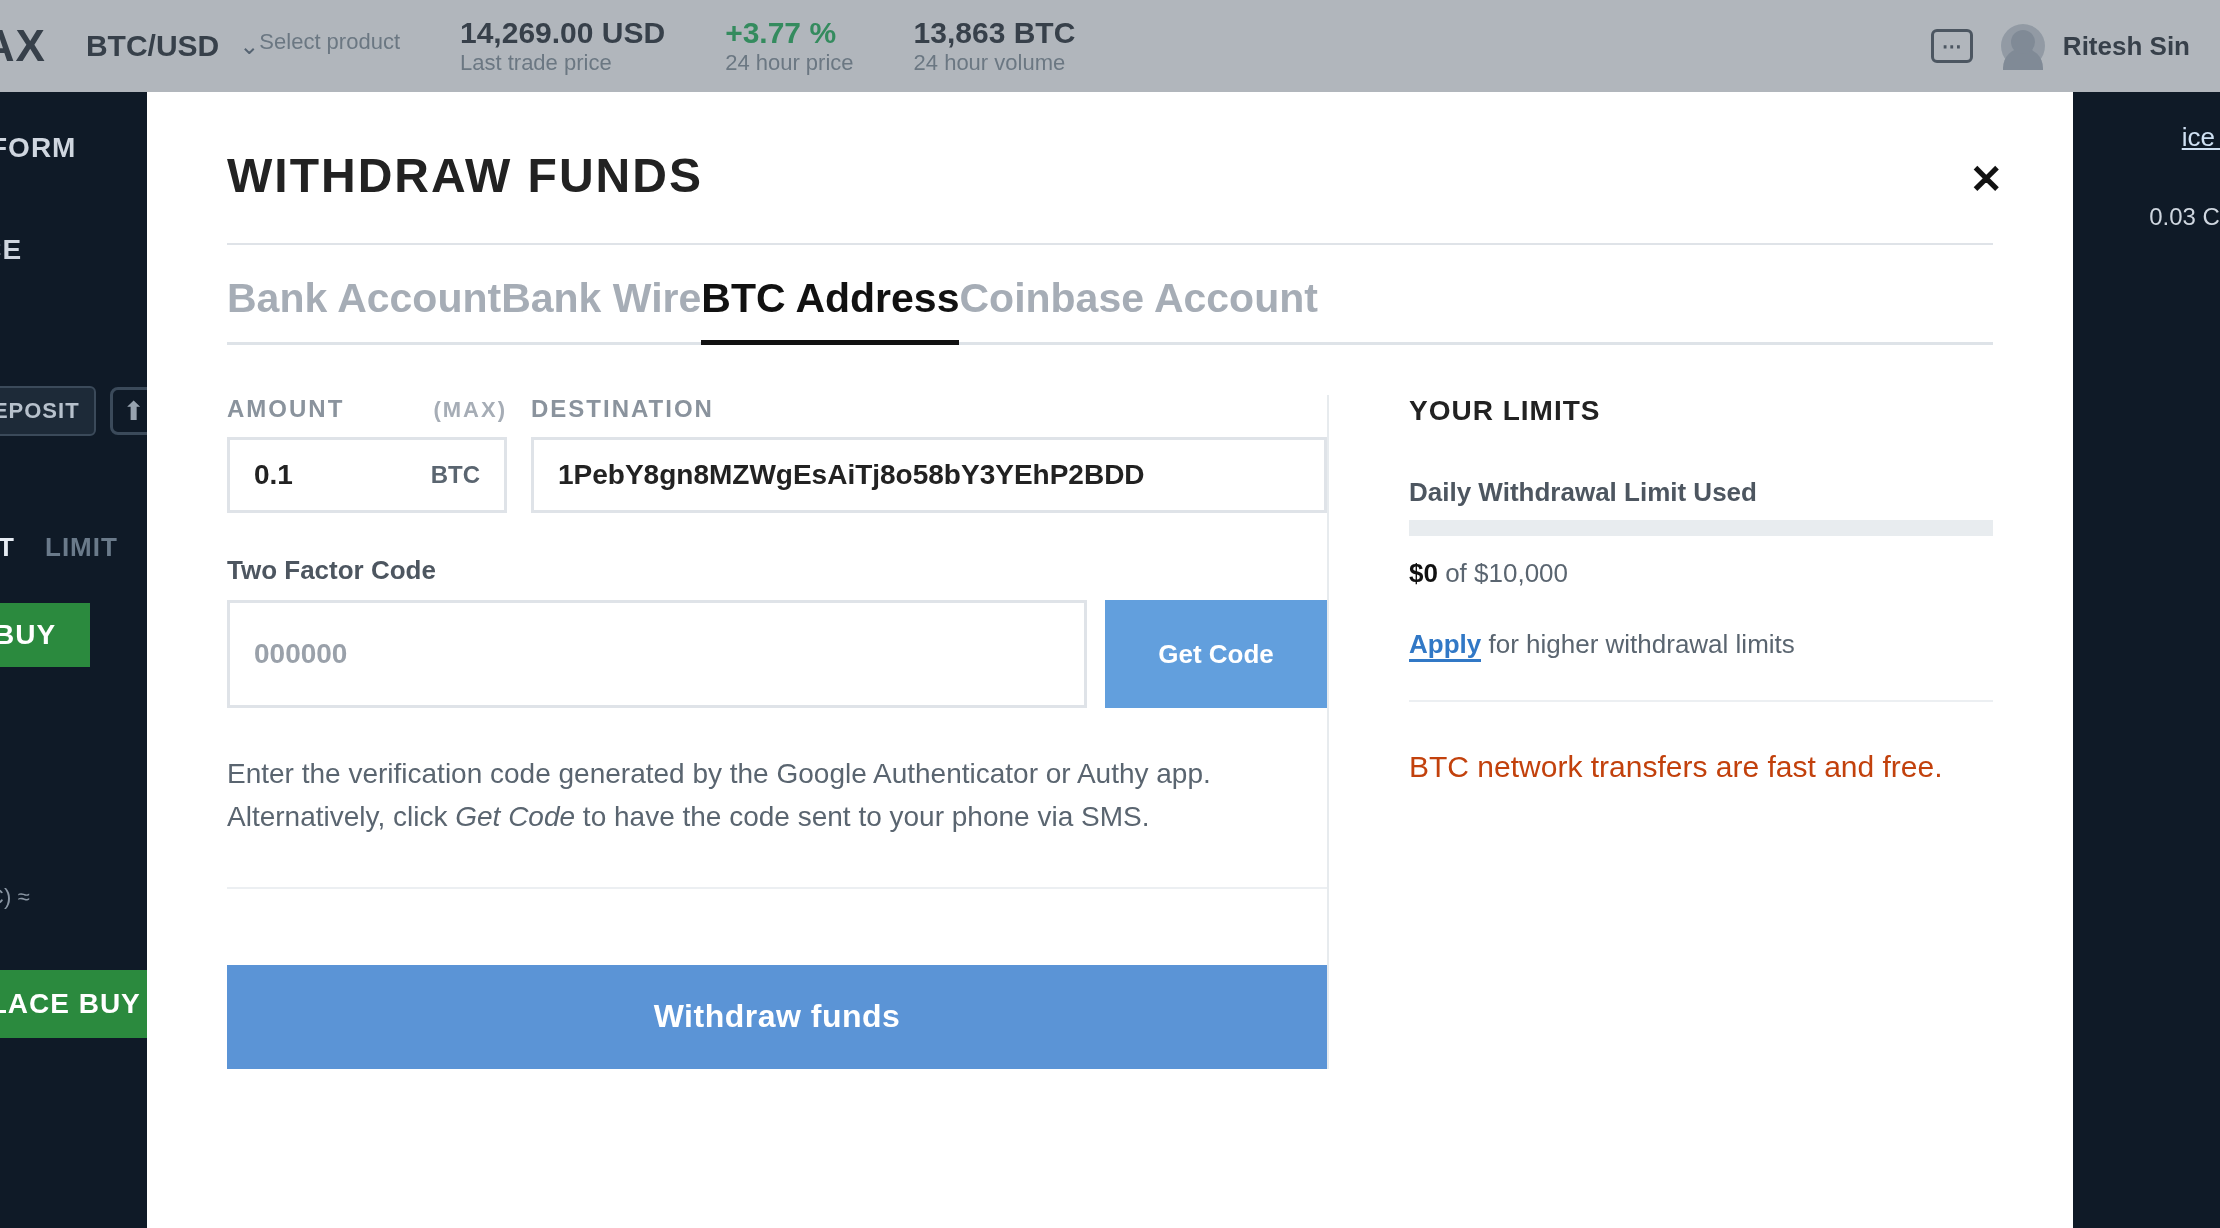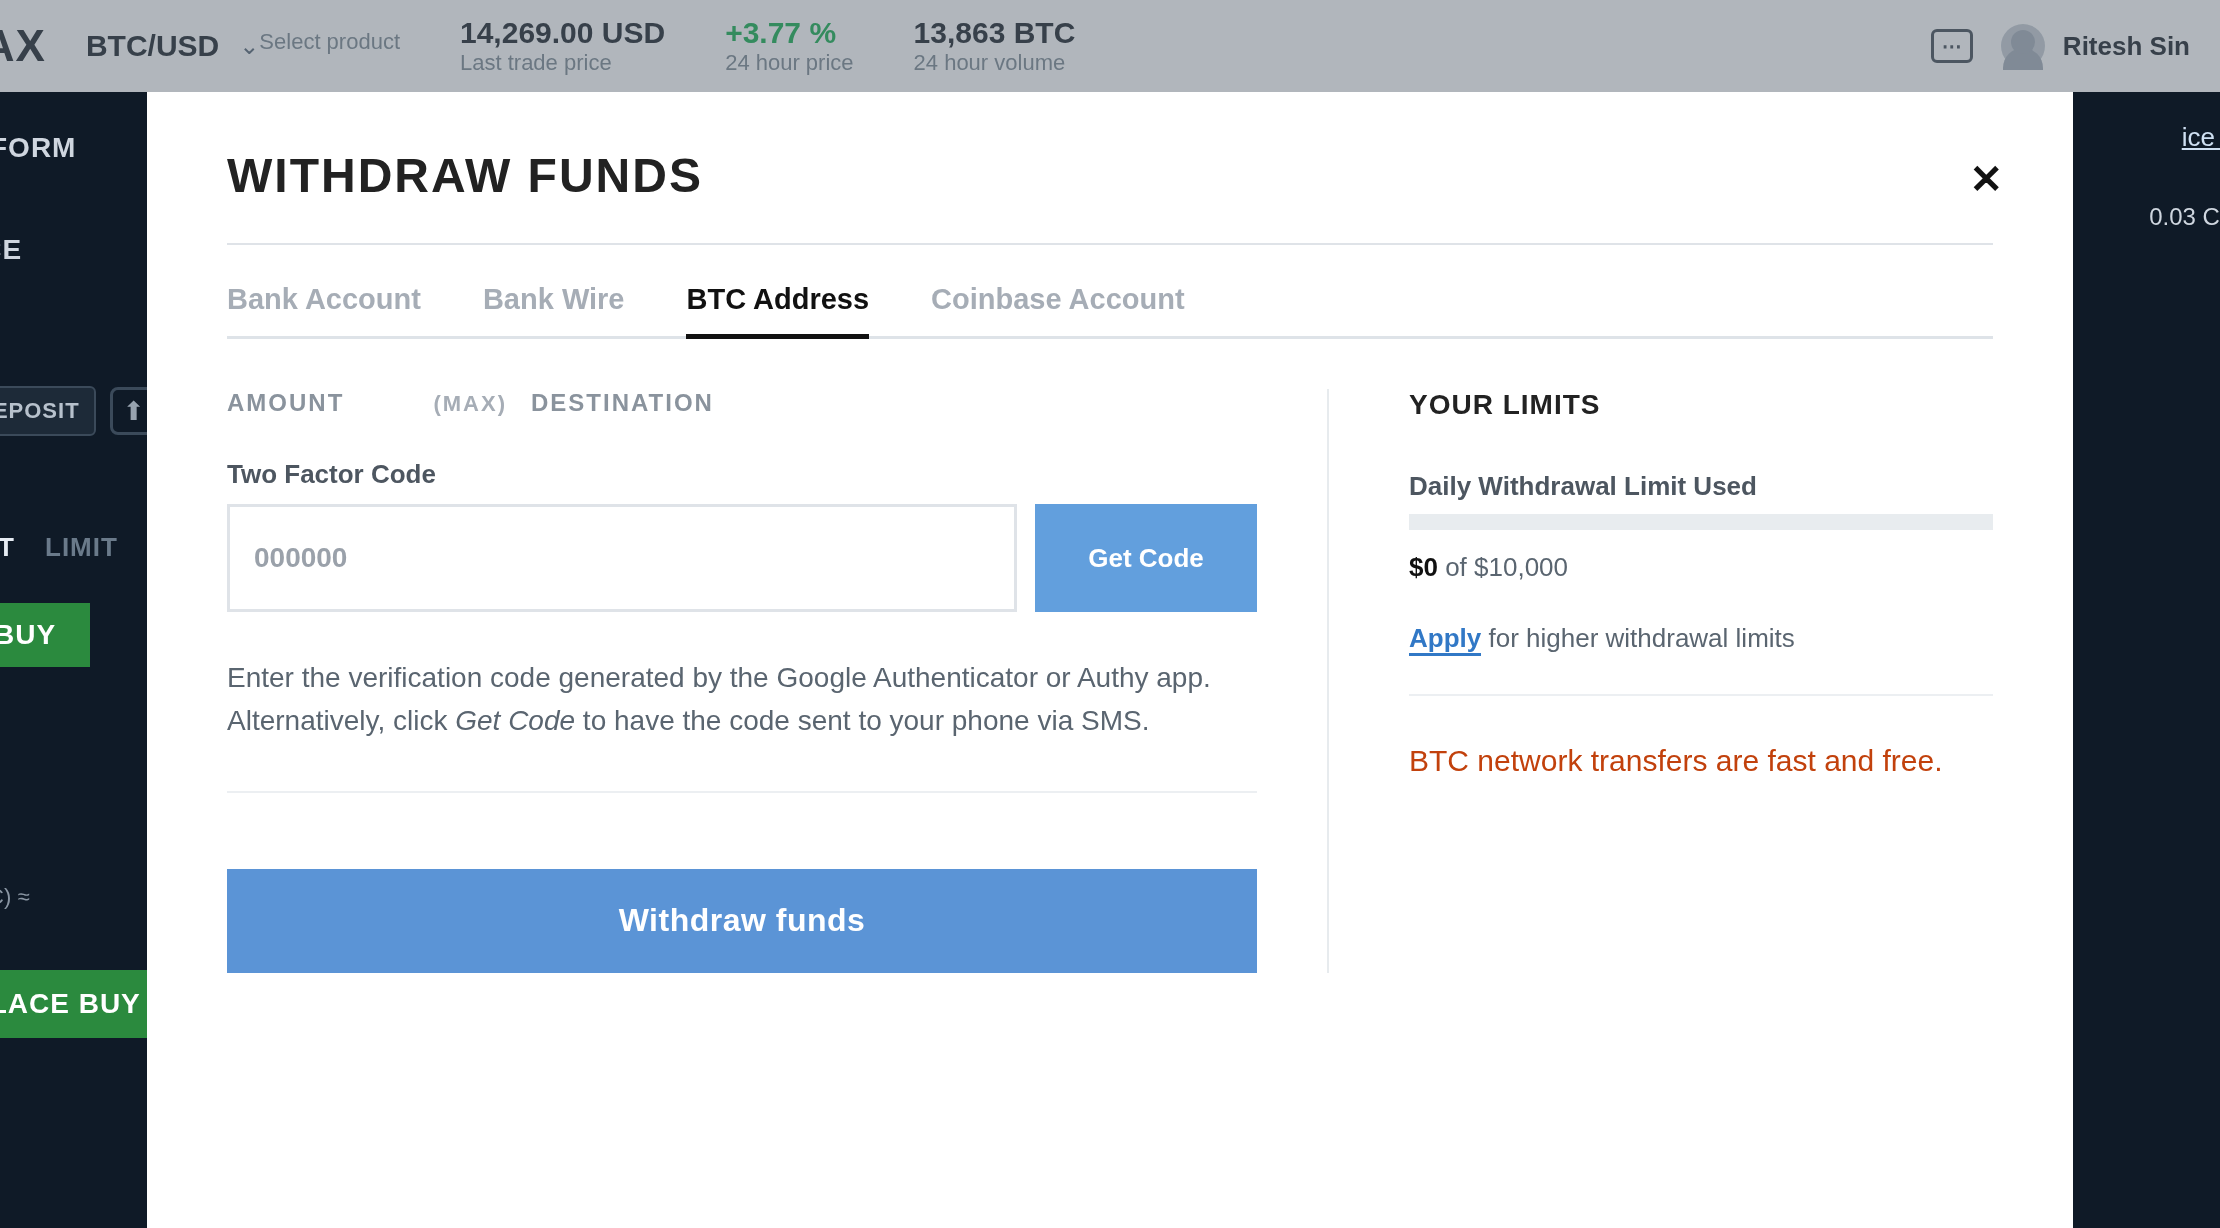--- a/index.html
+++ b/index.html
@@ -52,26 +52,26 @@
   
   .overlay { position:absolute; top:92px; left:0; right:0; bottom:0; display:flex; justify-content:center; }
   .modal {
     width: 1926px; background:#ffffff; color:#222; margin-top:0;
     padding: 56px 80px 80px 80px; position:relative;
   }
   .modal h1 { font-size:48px; font-weight:900; letter-spacing:2px; color:#222;}
   .modal .close { position:absolute; top:64px; right:70px; font-size:40px; font-weight:900; color:#111; cursor:pointer;}
   .modal hr.top { margin-top:40px; border:none; border-top:2px solid #dfe3e8;}
 
-  .modal .tabs { display:flex; gap:62px; margin-top:38px; font-size:29px; font-weight:800; color:#a6adb6; border-bottom:3px solid #dee3e8;}
+  .modal .tabs { display:flex; margin-top:30px; font-size:41px; font-weight:800; color:#a6adb6; border-bottom:3px solid #dee3e8;}
   .modal .tabs .tab { padding-bottom:18px; cursor:pointer;}
   .modal .tabs .tab.active { color:#111; border-bottom:5px solid #111; margin-bottom:-3px;}
 
   .modal .body { display:flex; margin-top:50px; }
-  .modal .left { width: 1100px; padding-right:70px;}
+  .modal .left { width: 1100px; }
   .modal .right { flex:1; border-left:2px solid #e7ebee; padding-left:80px;}
 
   .label-row { display:flex; gap:24px; }
   .lbl { font-size:24px; font-weight:900; letter-spacing:2px; color:#8a939d;}
   .lbl-amount { width:280px; display:flex; justify-content:space-between; align-items:baseline;}
   .lbl-amount .max { font-size:22px; font-weight:800; color:#a6adb6;}
   .inputs-row { display:flex; gap:24px; margin-top:14px;}
   .input-box { border:3px solid #dfe3e8; height:76px; display:flex; align-items:center; padding:0 24px; font-size:28px; font-weight:800; color:#222;}
   .amount-box { width:280px; justify-content:space-between;}
   .amount-box .unit { font-size:24px; font-weight:800; color:#5a6570;}
@@ -172,20 +172,29 @@
 
     <div class="body">
       <div class="left">
         <div class="label-row">
           <div class="lbl lbl-amount">
             <span>AMOUNT</span>
             <span class="max">(MAX)</span>
           </div>
           <div class="lbl">DESTINATION</div>
         </div>
+        <div class="inputs-row">
+          <div class="input-box amount-box">
+            <input class="amount-input" value="0.1" style="">
+            <span class="unit">BTC</span>
+          </div>
+          <div class="input-box dest-box">
+            <input class="dest-input" value="1PebY8gn8MZWgEsAiTj8o58bY3YEhP2BDD" style="">
+          </div>
+        </div>
 
 
         <div class="sublabel">Two Factor Code</div>
         <div class="tfa-row">
           <div class="tfa-box">
             <input class="tfa-input" placeholder="000000" style="">
           </div>
           <button class="getcode-btn">Get Code</button>
         </div>
 

